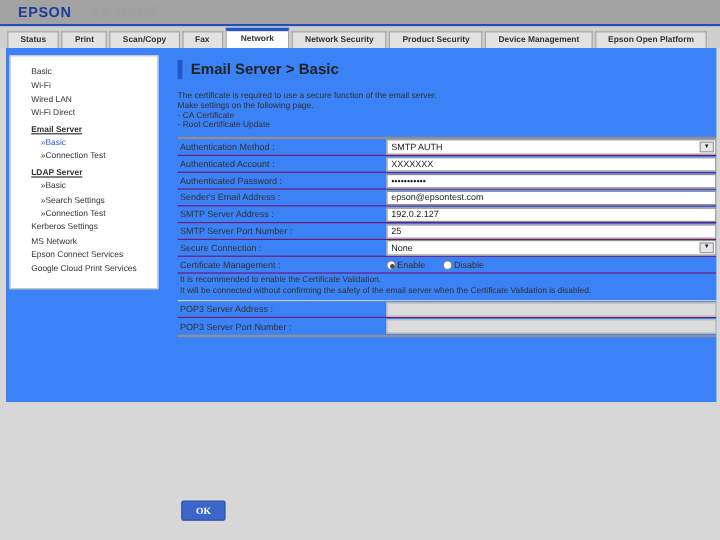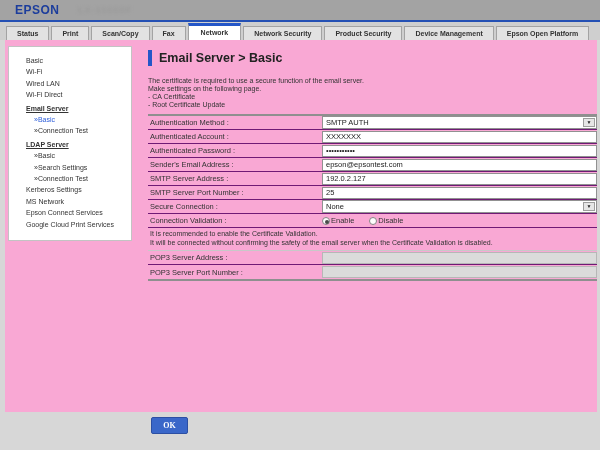--- a/index.html
+++ b/index.html
@@ -28,21 +28,21 @@
   .tab {
     font-size:7px; font-weight:bold; color:#333;
     background:#e2e2e2; border:1px solid #a3a3a3; border-bottom:none;
     padding:3px 10px 3px; margin-right:2px; cursor:pointer; white-space:nowrap;
   }
   .tab.active {
     background:#fff; border-top:3px solid #2456c8; padding:3px 12px 4px;
     position:relative; z-index:2;
   }
   
-  .content { position:relative; background:#f9a8d4; height:372px; }
+  .content { position:relative; background:#3b82f6; height:295px; }
   .content::before, .content::after {
     content:""; position:absolute; top:0; bottom:0; width:3px; background:#d7d7d7;
   }
   .content::before { left:0; width:5px; }
   .content::after { right:0; }
   .sidebar {
     position:absolute; left:8px; top:6px; width:124px;
     background:#fff; border:1px solid #c3c3c3;
     padding:8px 4px 10px 17px;
   }
@@ -200,21 +200,21 @@
         <div class="flabel">Secure Connection :</div>
         <div class="fctrl">
           <div class="selectbox">
             <div class="selval">None</div>
             <div class="selbtn">▼</div>
           </div>
         </div>
       </div>
 
       <div class="frow">
-        <div class="flabel">Connection Validation :</div>
+        <div class="flabel">Certificate Management :</div>
         <div class="fctrl">
           <div class="radio-group">
             <span class="radio selected" id="radio-enable"></span>
             <span class="radio-label">Enable</span>
             <span class="radio" id="radio-disable"></span>
             <span class="radio-label">Disable</span>
           </div>
         </div>
       </div>
 

